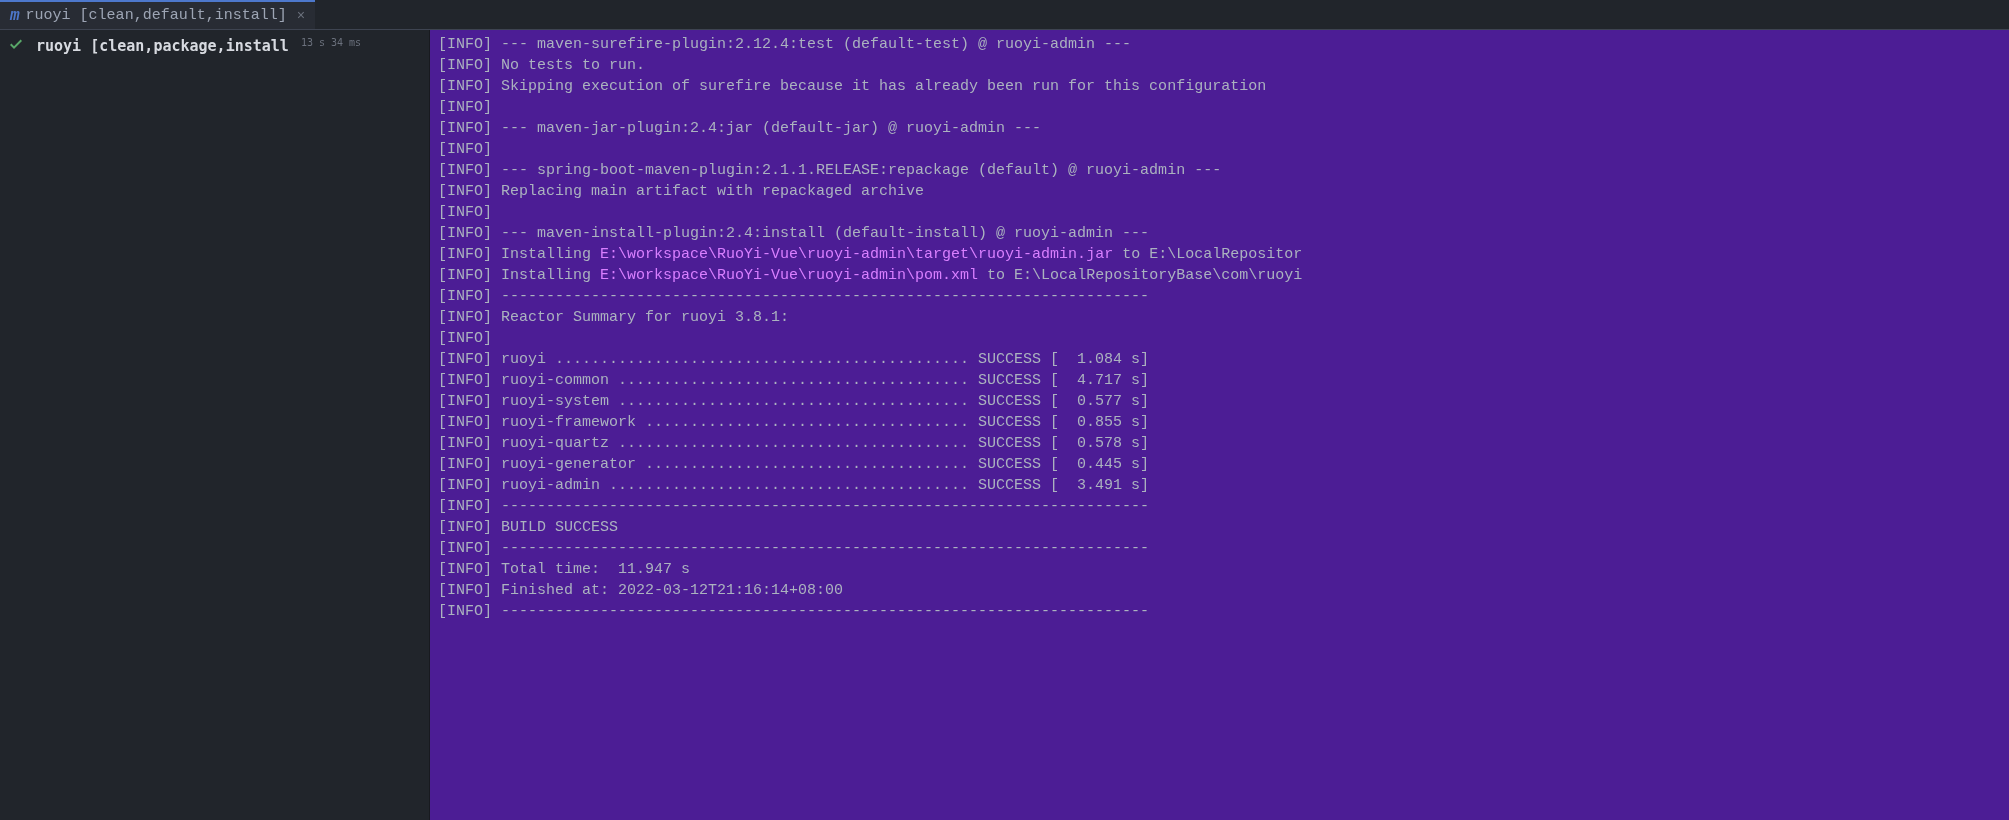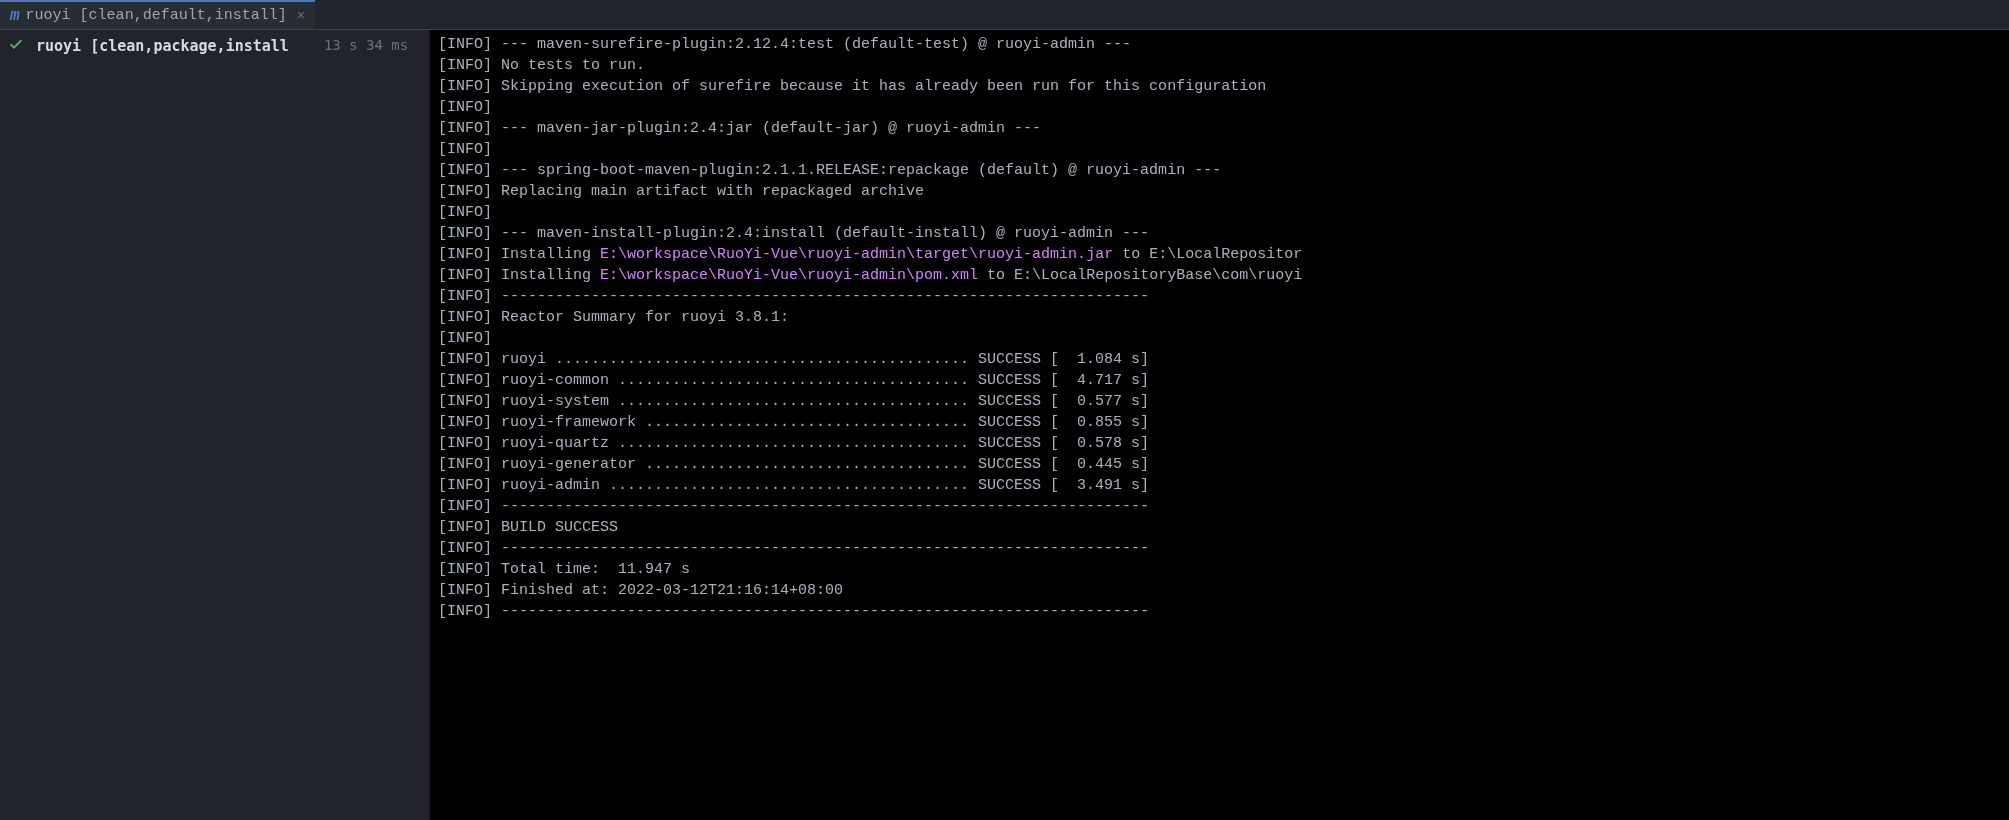--- a/index.html
+++ b/index.html
@@ -49,24 +49,24 @@
   .run-item {
     display: flex;
     align-items: flex-start;
     padding: 3px 8px;
     gap: 12px;
     font-family: Consolas, monospace;
     font-size: 15px;
   }
   .check-icon svg { width: 16px; height: 16px; }
   .run-name { color: #d7dae0; font-weight: bold; }
-  .run-time { color: #6b717d; font-size: 14px; margin-left: 23px; }
+  .run-time { color: #6b717d; font-size: 10px; }
   .console {
     flex: 1;
-    background: #000000;
+    background: #4c1d95;
     padding: 4px 8px;
     overflow: hidden;
     white-space: pre;
     line-height: 1.4;
     color: #abb2bf;
   }
   .console-line { display: block; }
   .link { color: #d97fff; cursor: pointer; }
   .info-tag { color: #abb2bf; }
 </style>

